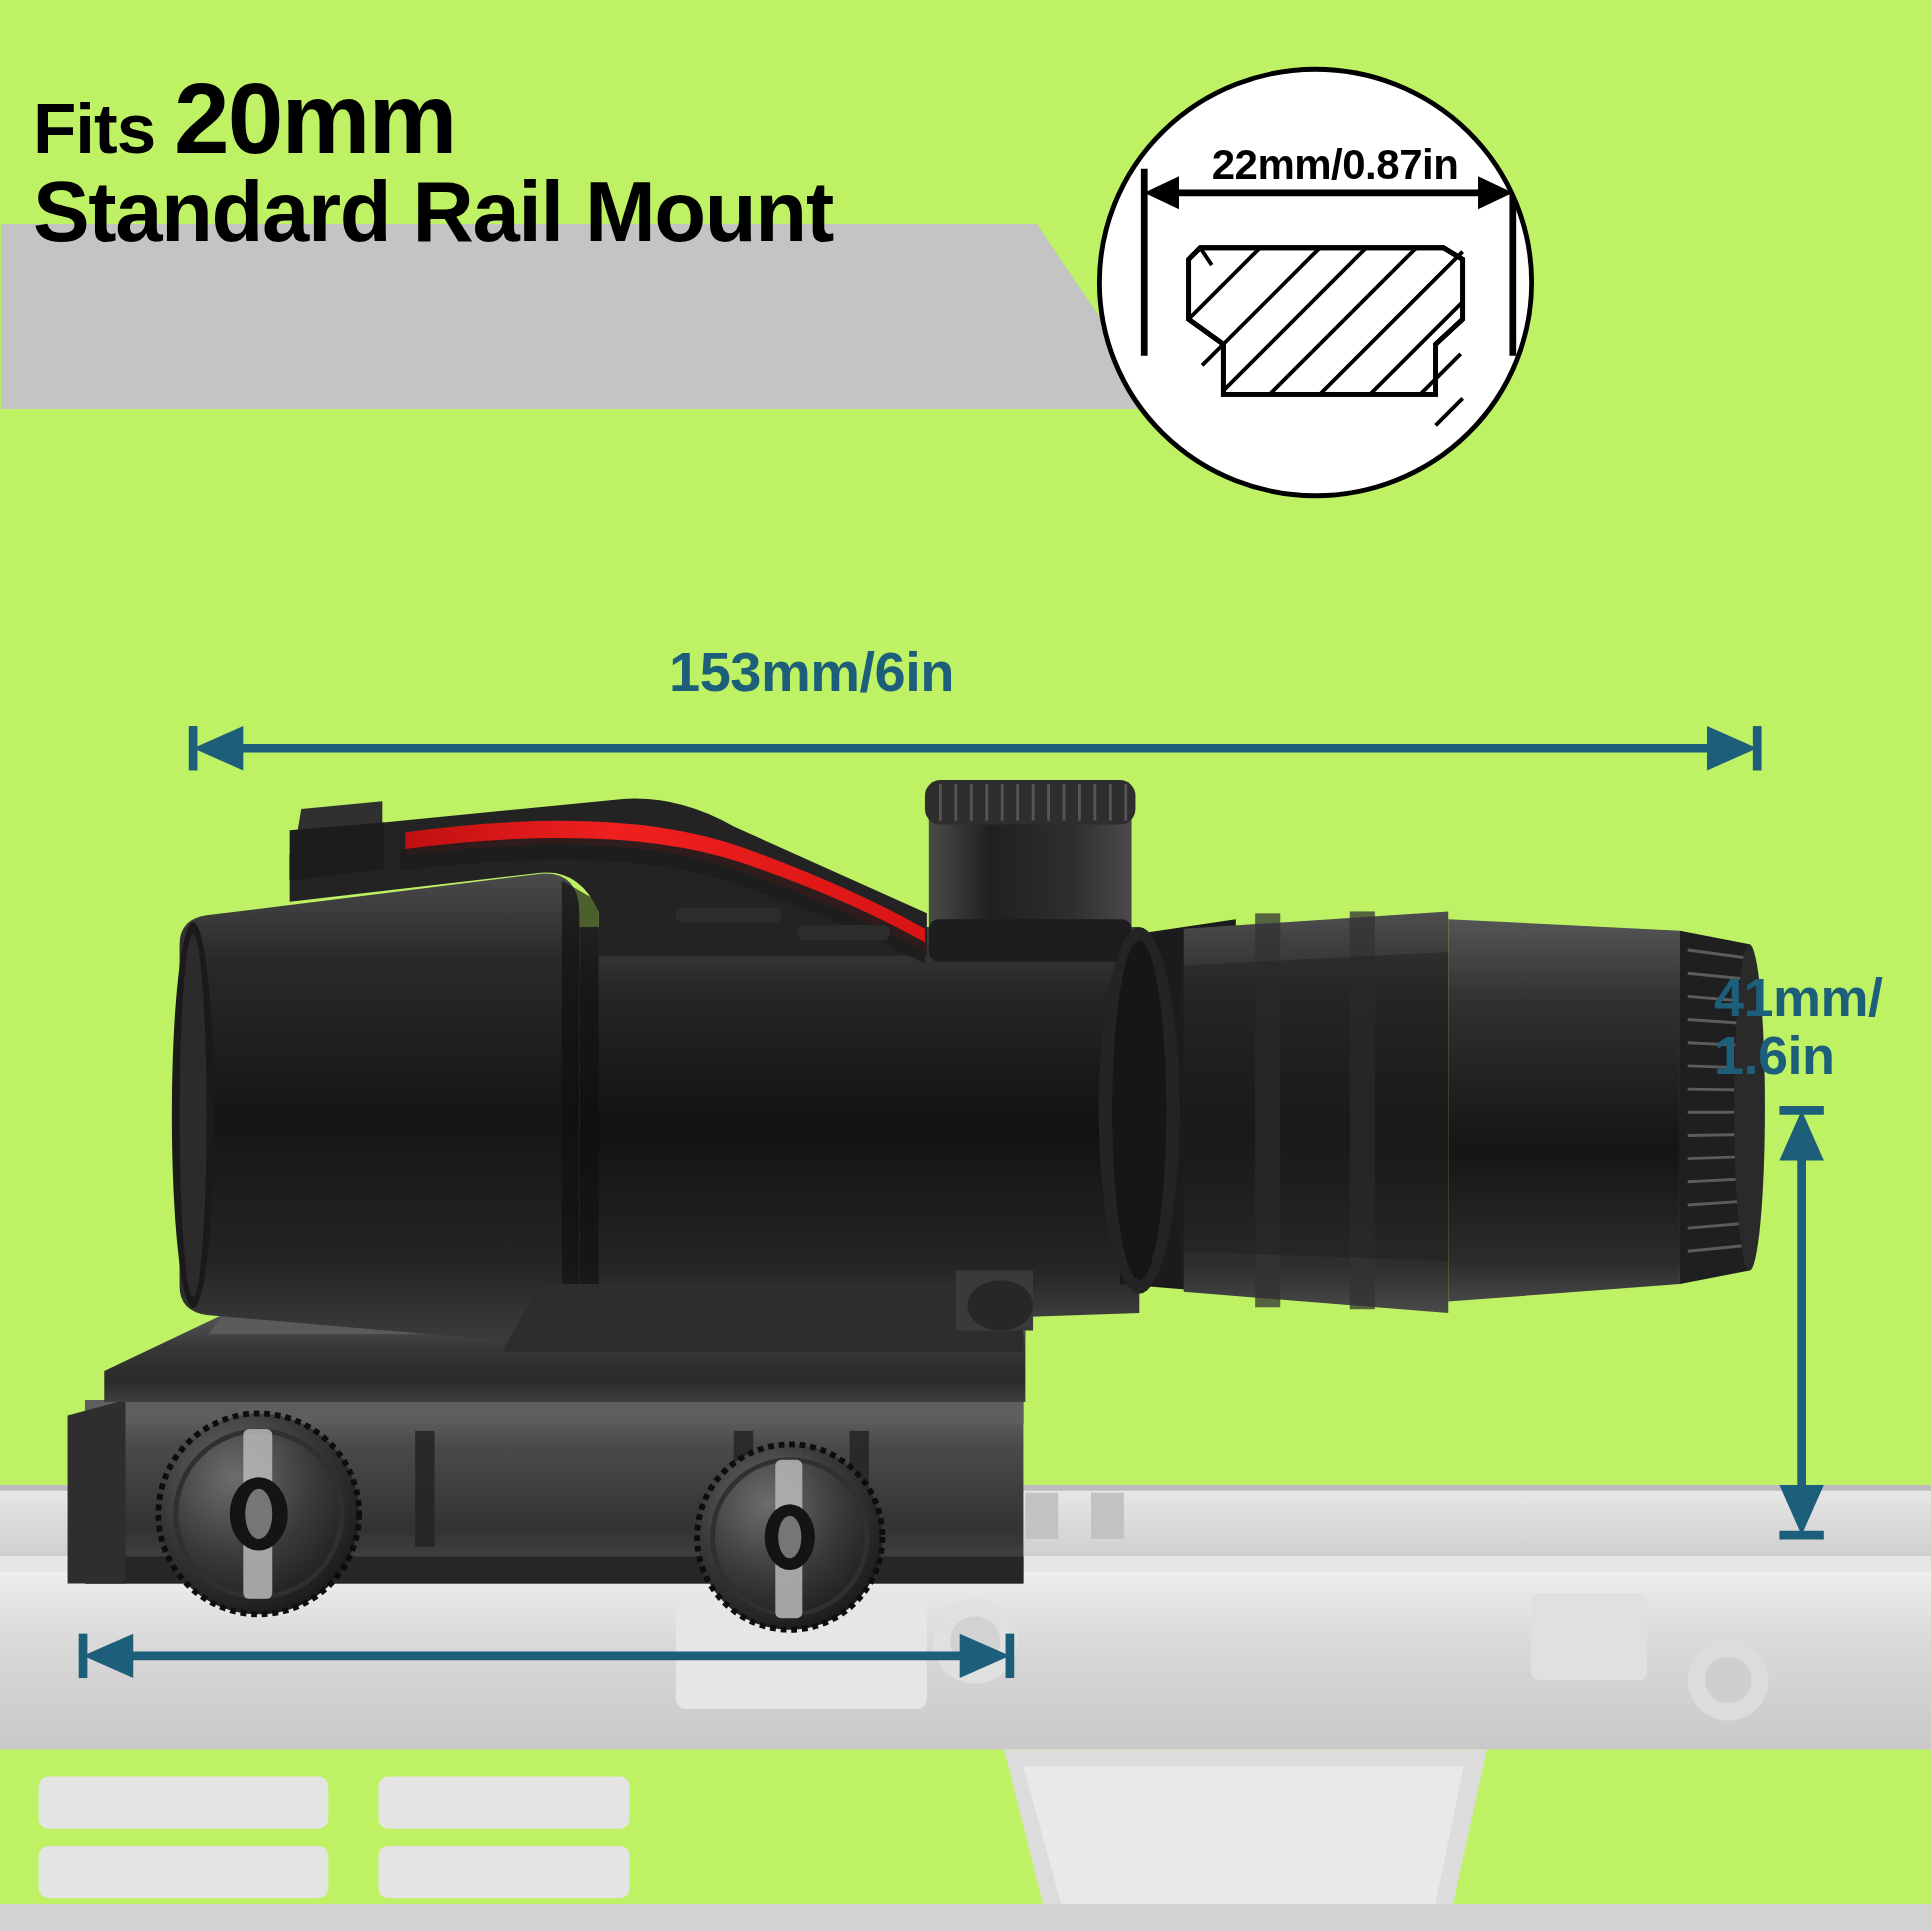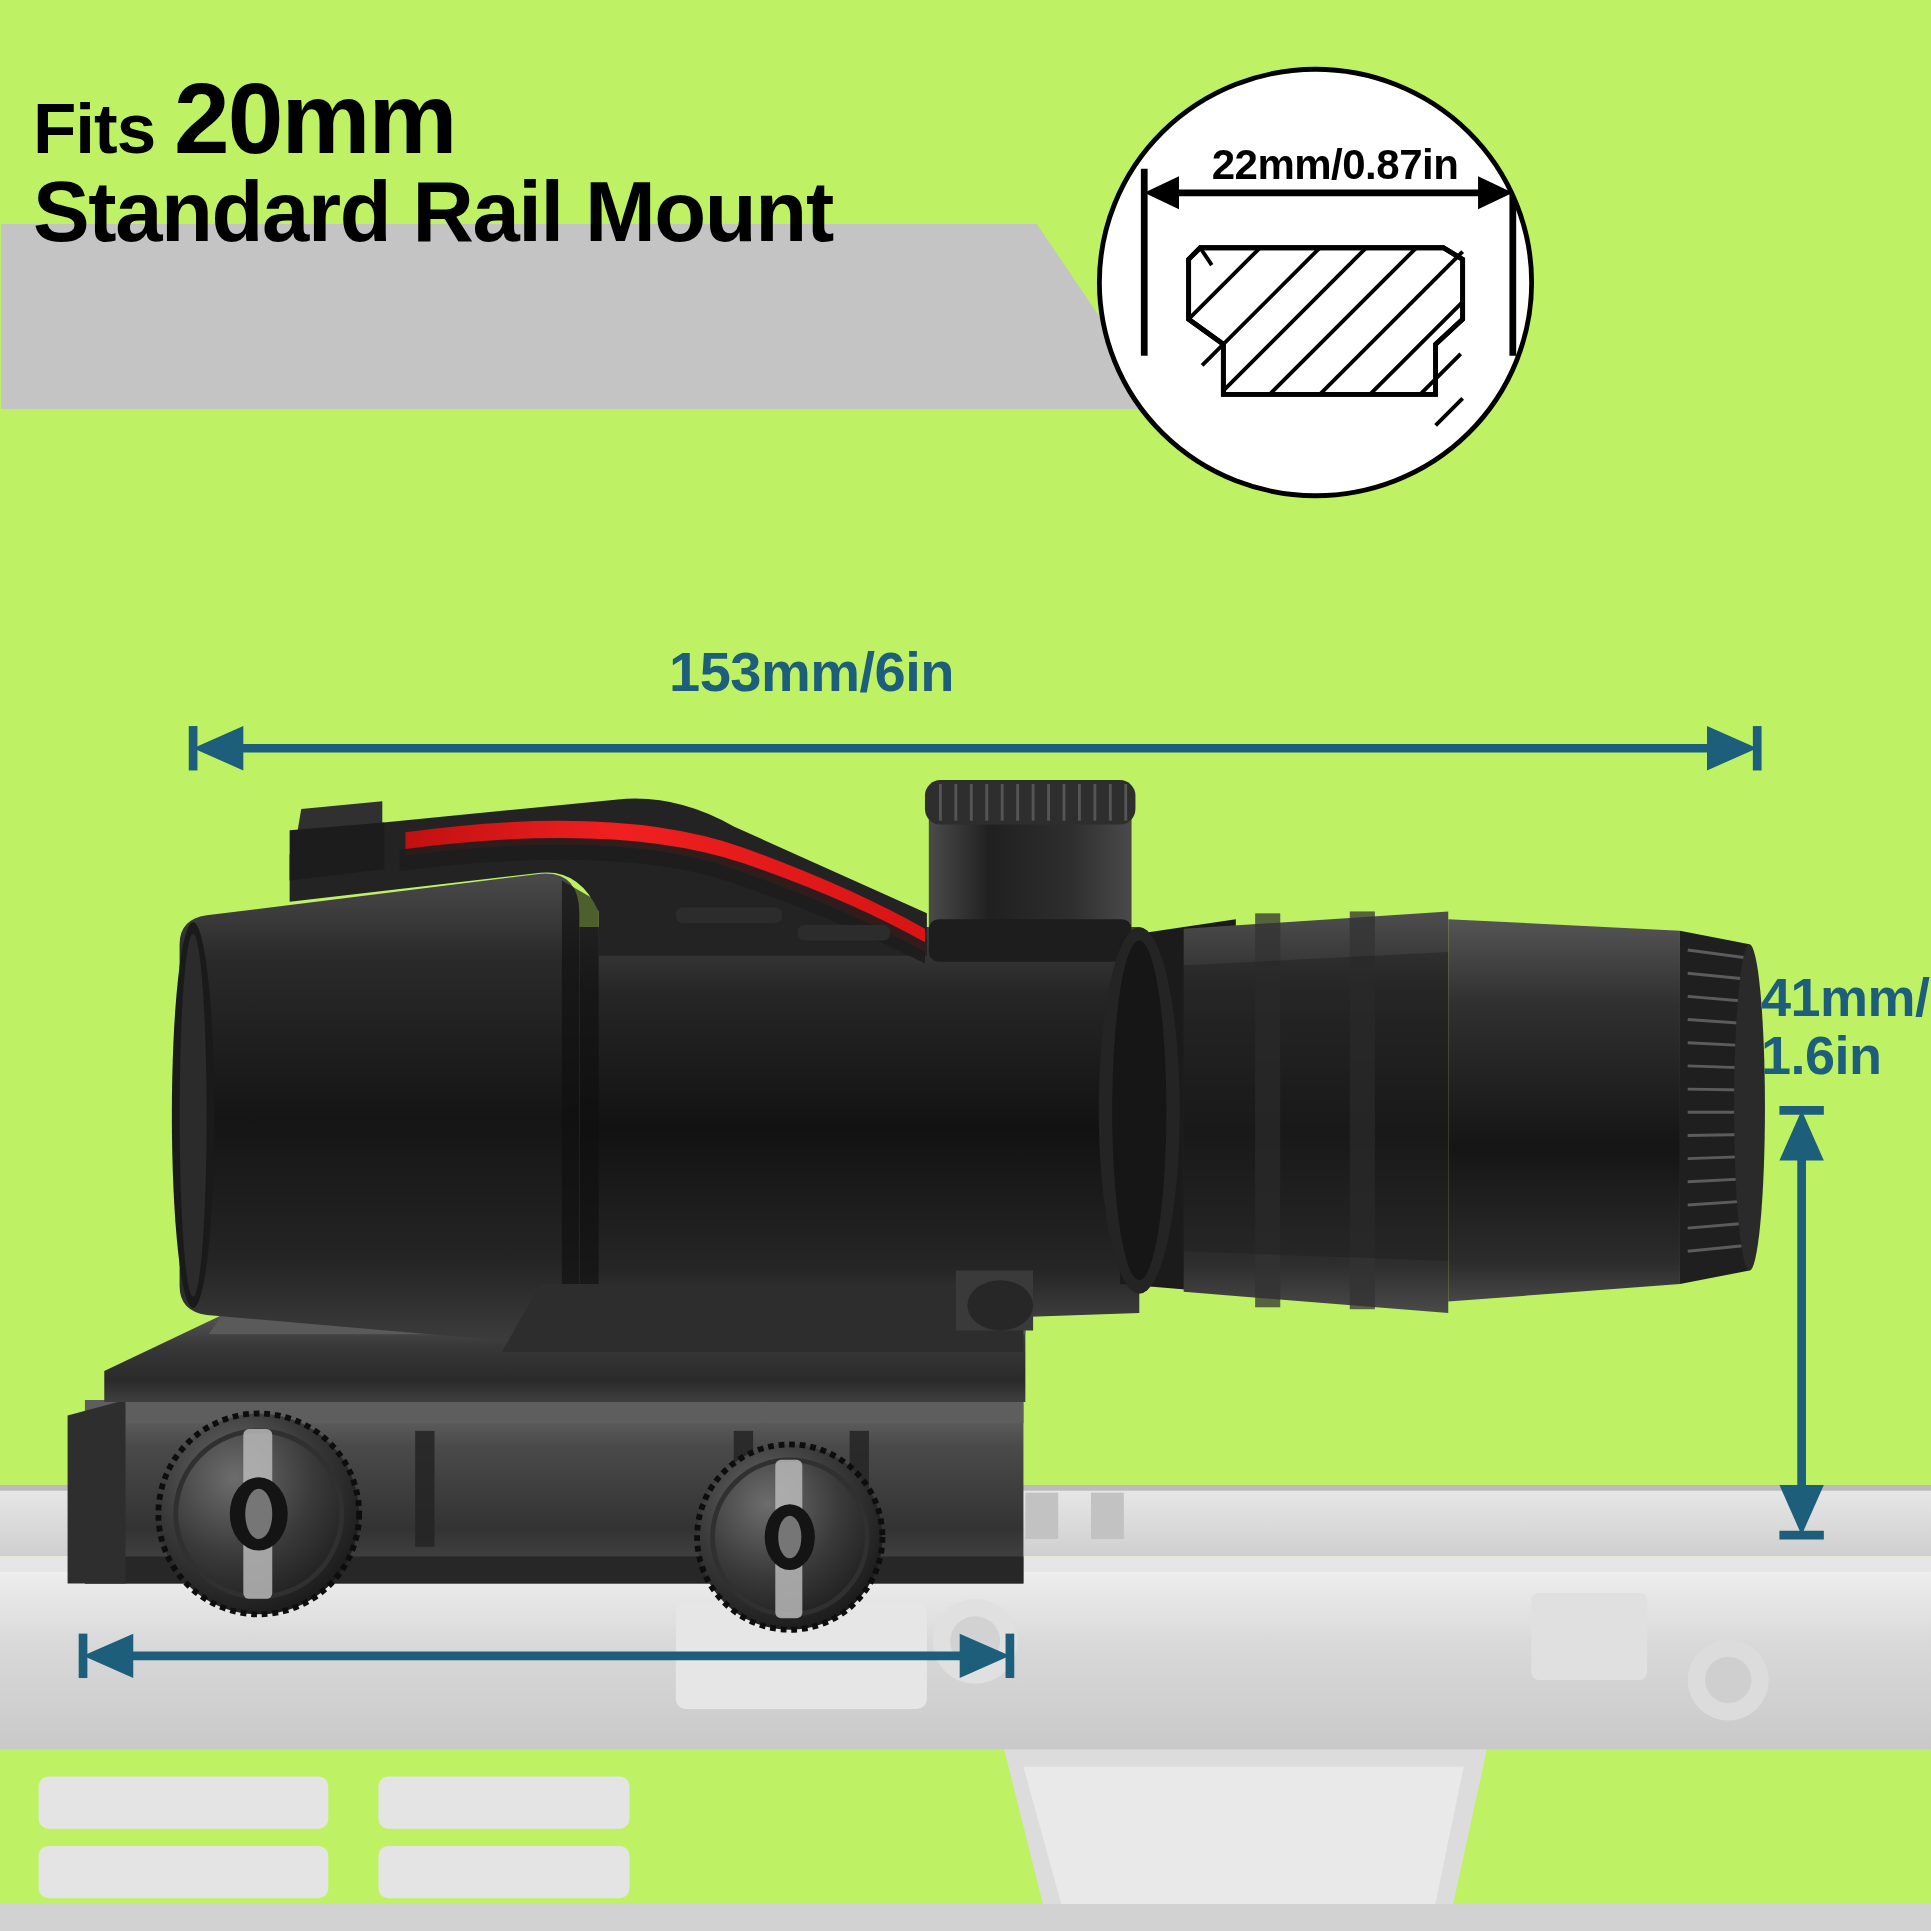--- a/index.html
+++ b/index.html
@@ -22,21 +22,21 @@
        letter-spacing:-1.4px;white-space:nowrap;
        font-family:"Liberation Sans",sans-serif;}
 
   
   .detail-circle{position:absolute;left:1096px;top:66px;width:439px;height:433px;}
 
   
   .dim-label{position:absolute;color:#1d5e7a;font-weight:700;
        font-family:"Liberation Sans",sans-serif;white-space:nowrap;}
   #lbl-length{left:669px;top:639px;font-size:56px;letter-spacing:-0.5px;}
-  #lbl-height{left:1761px;top:968px;font-size:54px;line-height:1.08;
+  #lbl-height{left:1714px;top:968px;font-size:54px;line-height:1.08;
        letter-spacing:-0.5px;}
   #lbl-base{left:402px;top:1715px;font-size:56px;letter-spacing:-0.5px;}
 
   
   .abs{position:absolute;left:0;top:0;}
   .no-evt{pointer-events:none;}
 </style>
 </head>
 <body>
 

